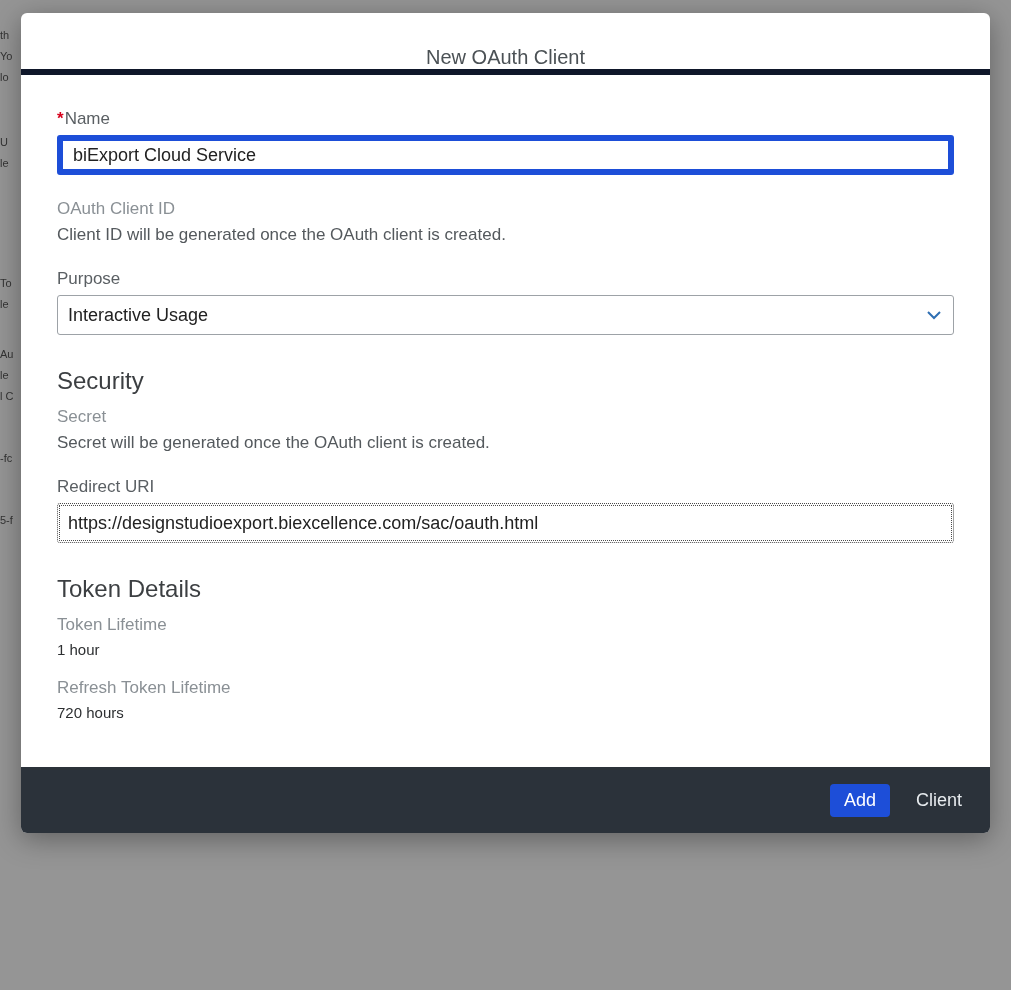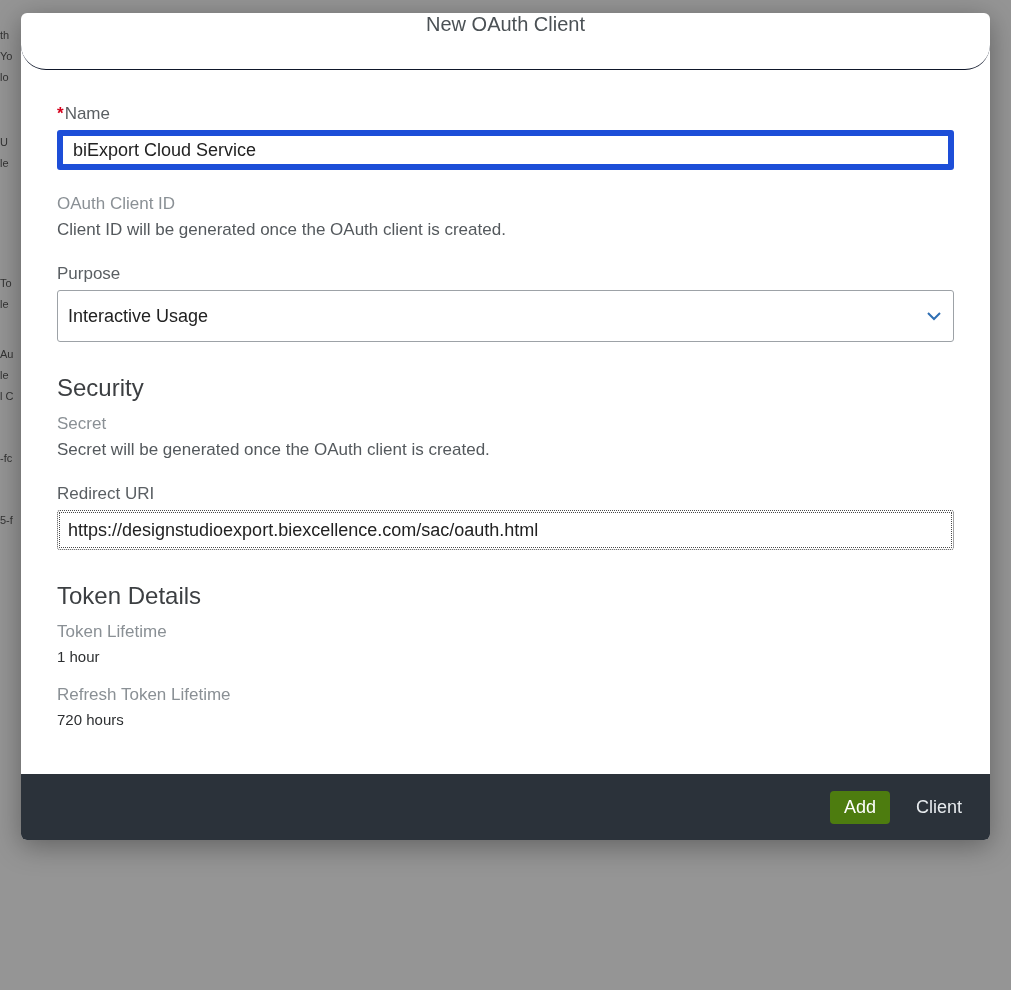--- a/index.html
+++ b/index.html
@@ -36,24 +36,23 @@
     top: 13px;
     width: 969px;
     background: #fff;
     border-radius: 6px;
     box-shadow: 0 6px 28px rgba(0,0,0,0.35);
     overflow: hidden;
   }
   .dialog-header {
     height: 56px;
     display: flex;
-    align-items: flex-start;
+    align-items: flex-end;
     justify-content: center;
-    border-bottom: 1px solid #0f172a;
-    border-radius: 25px;
+    border-bottom: 6px solid #0f172a;
   }
   .dialog-title {
     font-size: 20px;
     color: #4b5155;
     font-weight: 400;
   }
   .dialog-body {
     padding: 34px 36px 10px 36px;
   }
   .field-block { margin-bottom: 24px; }
@@ -86,21 +85,21 @@
     font-size: 17px;
     color: #54595d;
     margin-top: 2px;
   }
   .select-wrapper {
     position: relative;
   }
   .select-box {
     width: 100%;
     box-sizing: border-box;
-    height: 52px;
+    height: 40px;
     padding: 6px 40px 6px 10px;
     font-size: 18px;
     color: #222;
     border: 1px solid #9da2a7;
     border-radius: 3px;
     background: #fff;
     display: flex;
     align-items: center;
     cursor: pointer;
   }
@@ -137,21 +136,21 @@
   .btn {
     font-size: 18px;
     border: none;
     cursor: pointer;
     font-family: inherit;
     background: transparent;
     padding: 6px 14px;
     border-radius: 4px;
   }
   .btn-primary {
-    background: #4d7c0f;
+    background: #1d4ed8;
     color: #fff;
     text-align: center;
   }
   .btn-text {
     color: #e7ebee;
     padding: 6px 4px;
   }
 </style>
 </head>
 <body>

